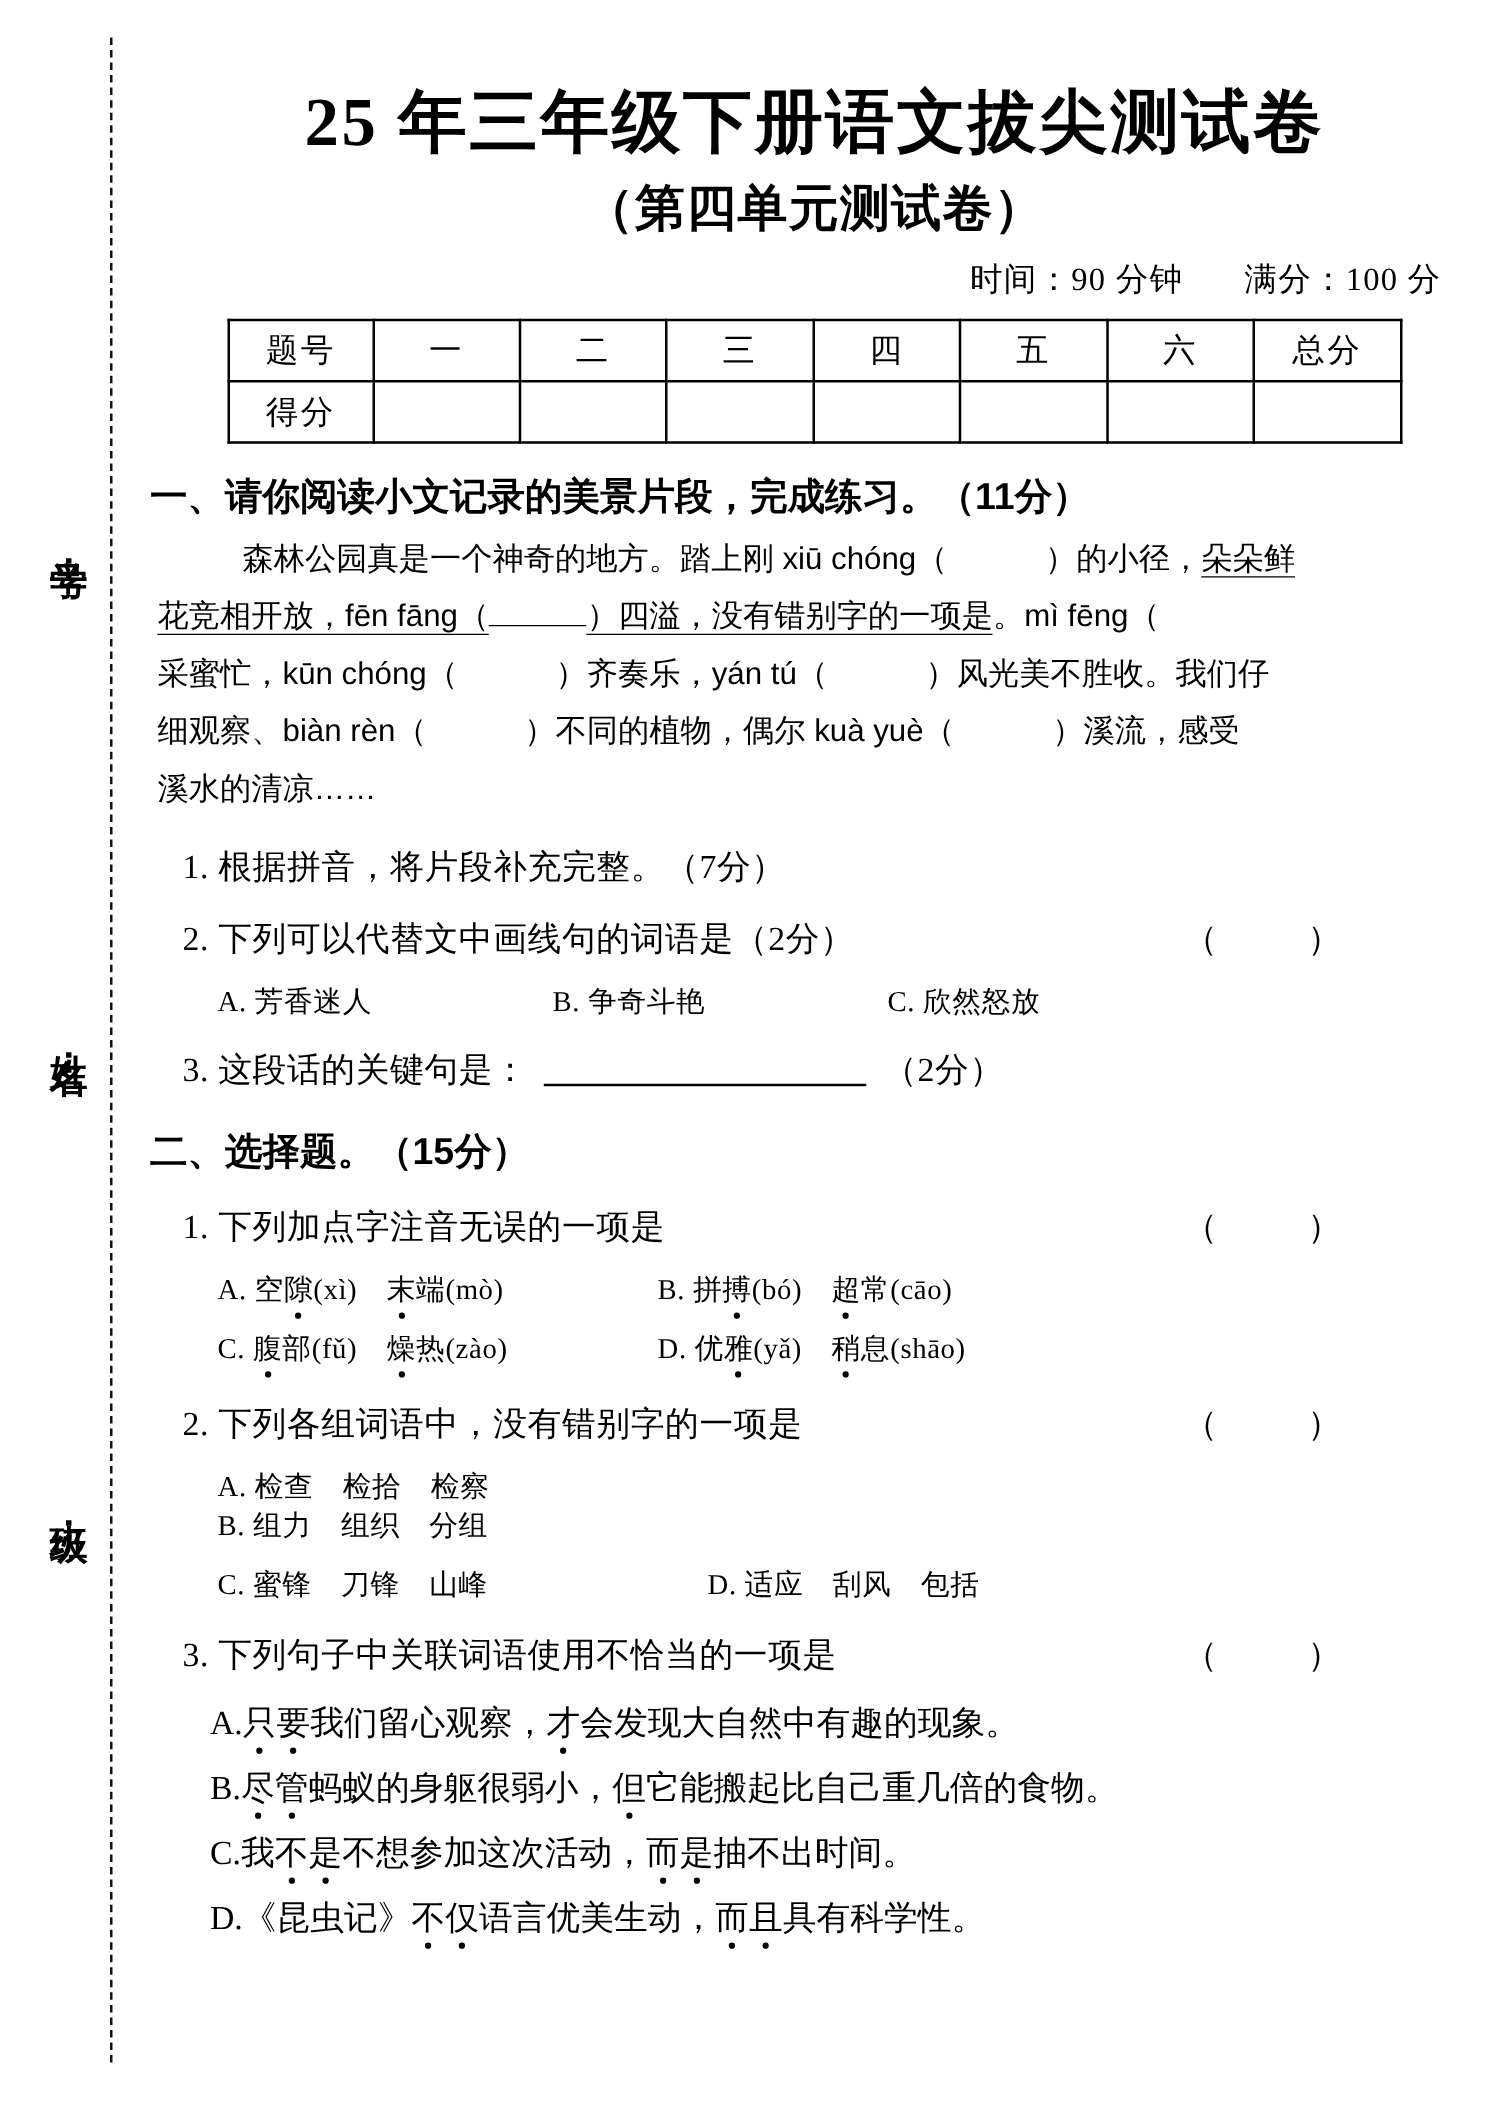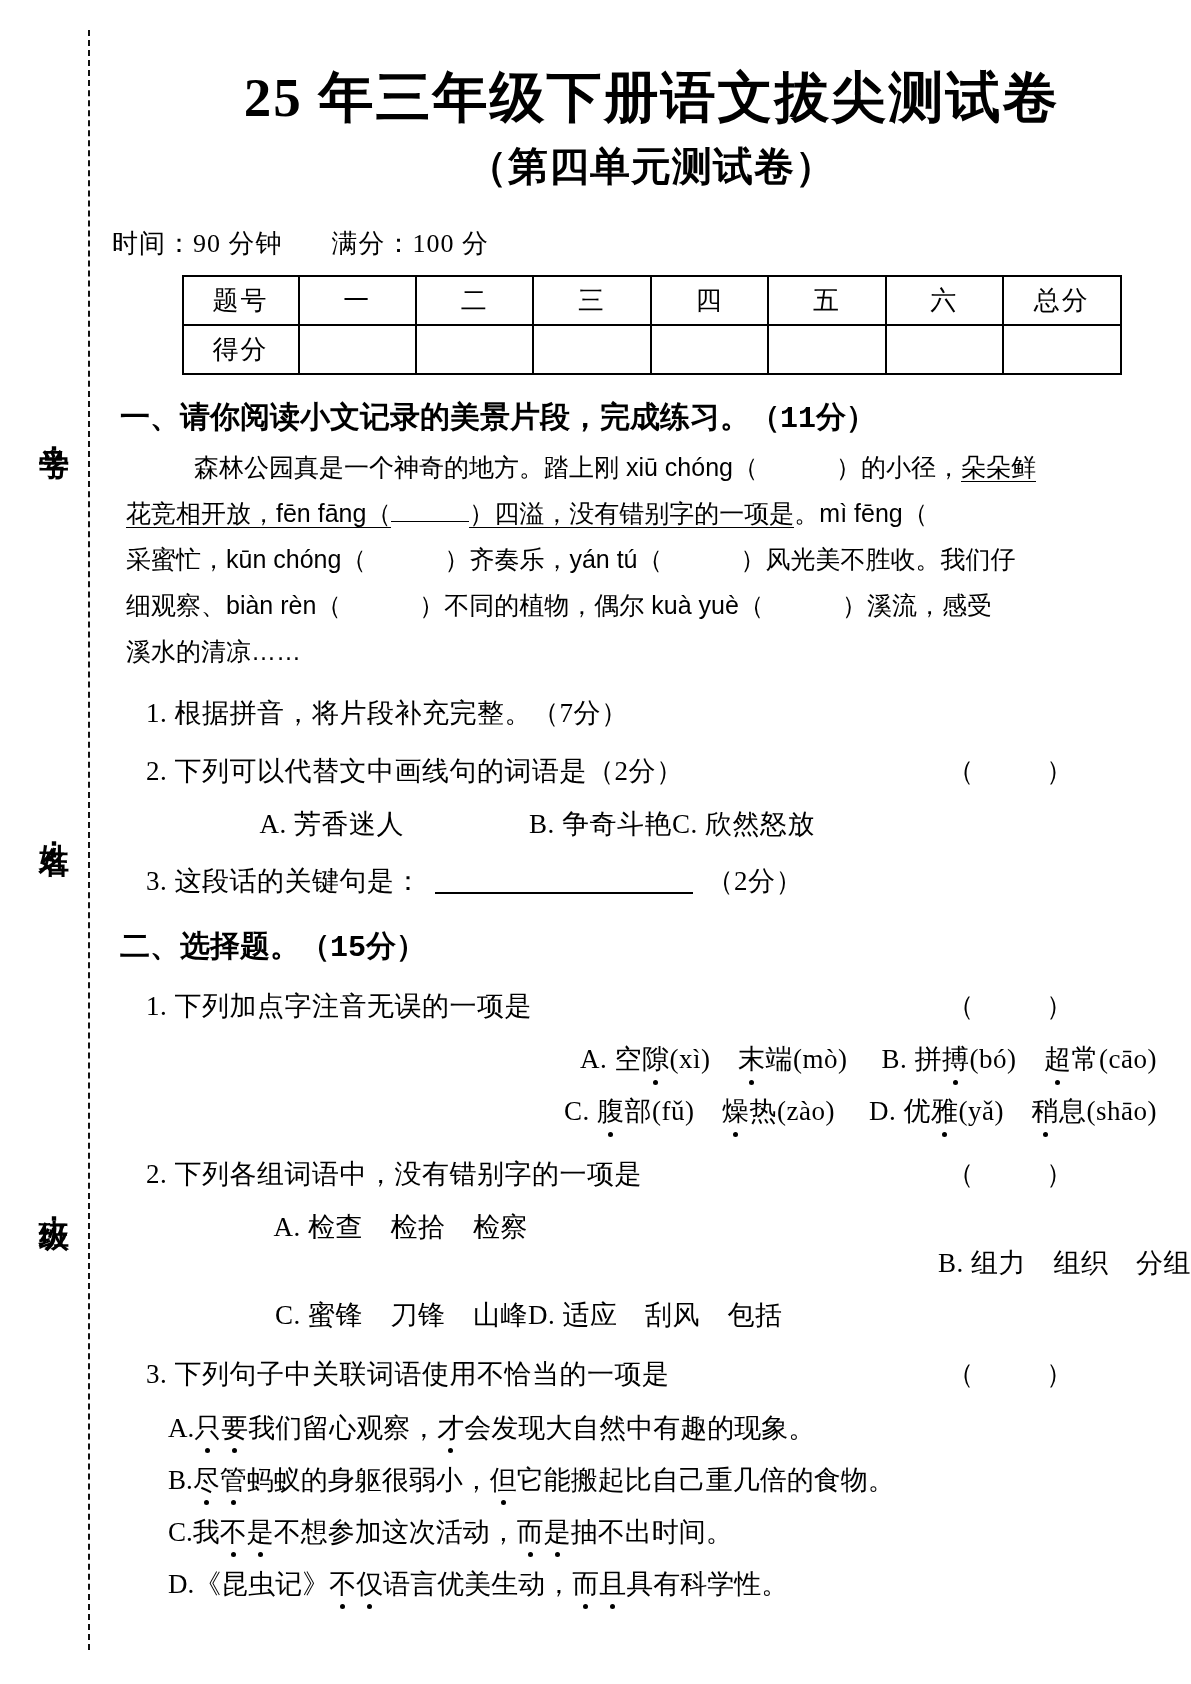--- a/index.html
+++ b/index.html
@@ -29,55 +29,54 @@
     text-align:center;margin:0;padding-top:55px;
     font-family:"Liberation Serif","DejaVu Serif",serif;
     font-weight:bold;font-size:55px;letter-spacing:2px;line-height:1.1;
   }
   .title-sub{
     text-align:center;margin:10px 0 0 0;
     font-family:Liberation Sans, sans-serif;
     font-weight:bold;font-size:40px;letter-spacing:1px;
   }
   .meta-line{
-    padding-right:38px;margin-top:32px;
+    text-align:right;padding-right:38px;margin-top:12px;
     font-size:26px;letter-spacing:1px;
   }
   .meta-line .gap{display:inline-block;width:34px;}
 
   table.score{
     border-collapse:collapse;margin:14px auto 0 auto;width:940px;
     table-layout:fixed;
     border-radius:10px;
   }
   table.score td{
     border:2px solid #000;height:45px;text-align:center;
     font-size:26px;letter-spacing:2px;
   }
   table.score td.first{width:112px;}
 
   .sec-head{
-    font-family:Liberation Mono, monospace;
+    font-family:Liberation Sans, sans-serif;
     font-weight:bold;font-size:30px;margin:22px 17px 6px 8px;letter-spacing:0px;
   }
   .passage{
     font-family:"Liberation Sans","DejaVu Sans",sans-serif;
     font-size:25px;line-height:46px;margin:4px 12px 0 14px;text-align:justify;
   }
   .passage .ind{display:inline-block;width:68px;}
   .blk{display:inline-block;min-width:78px;}
   .u{border-bottom:1.6px solid #000;}
   .q{
     font-size:27px;line-height:38px;margin:20px 0 0 34px;letter-spacing:0.5px;
   }
   .q .rp{float:right;margin-right:112px;letter-spacing:6px;}
   .opts{
-    font-size:27px;margin:16px 0 0 24px;letter-spacing:0.5px;
+    font-size:23px;margin:16px 0 0 62px;letter-spacing:0.5px;
     display:flex;
-    text-align:right;
   }
   .opts .op{display:block;}
   .fill{display:inline-block;width:258px;border-bottom:2px solid #000;
         vertical-align:-4px;margin:0 6px;}
   .dot{position:relative;display:inline-block;}
   .dot::after{
     content:"";position:absolute;left:50%;bottom:-8px;margin-left:-2.5px;
     width:5px;height:5px;border-radius:50%;background:#000;
   }
   .sent{font-size:27px;margin:18px 0 0 56px;line-height:34px;}

